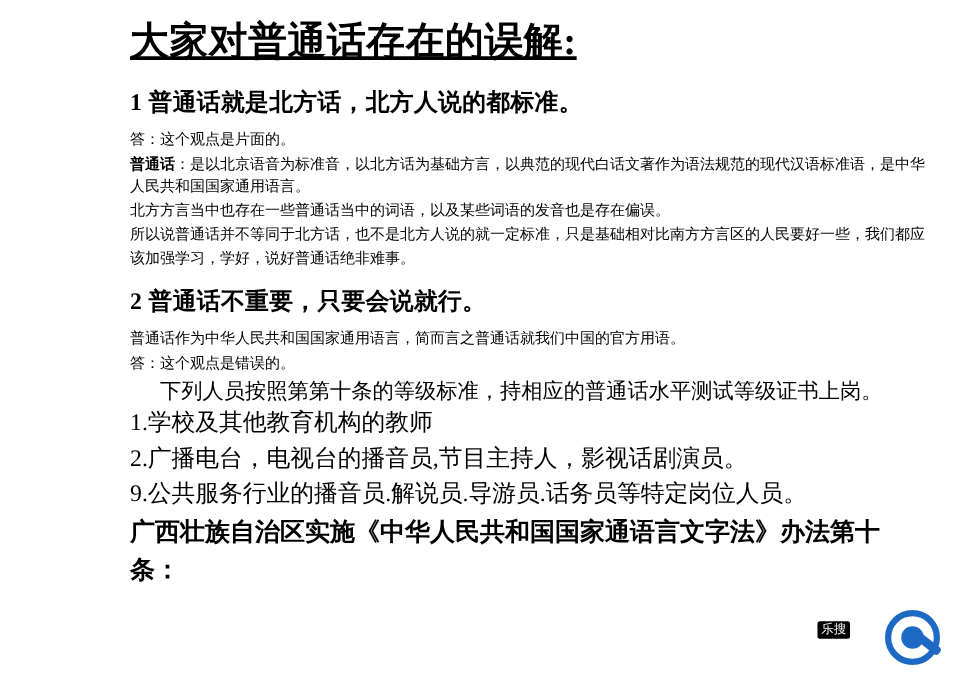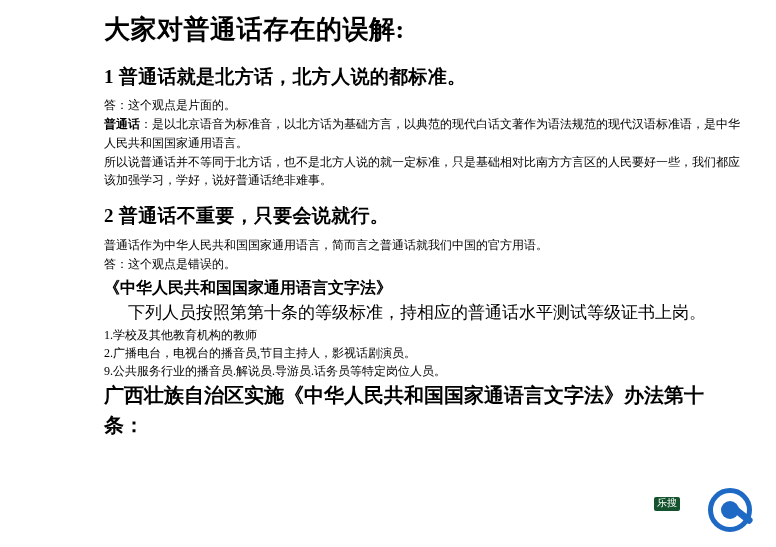--- a/index.html
+++ b/index.html
@@ -16,26 +16,27 @@
     position: relative;
   }
   .page {
     position: relative;
     width: 776px;
     height: 547px;
     box-sizing: border-box;
     padding: 14px 36px 0 104px;
   }
   .doc-title {
-    font-size: 26px;
+    font-size: 31px;
     font-weight: bold;
     line-height: 1.25;
     letter-spacing: 0.5px;
     margin: 0 0 10px 0;
     white-space: nowrap;
+    text-decoration: underline;
   }
   .h-section {
     font-size: 19px;
     font-weight: bold;
     line-height: 1.35;
     margin: 17px 0 7px 0;
     letter-spacing: 0.3px;
   }
   .h-section.second {
     margin-top: 14px;
@@ -61,21 +62,21 @@
     margin: 0;
     padding-left: 14px;
   }
   .law-body {
     font-size: 17px;
     line-height: 1.5;
     margin: 0;
     padding-left: 24px;
   }
   .list-item {
-    font-size: 12px;
+    font-size: 19px;
     line-height: 1.5;
     margin: 0;
   }
   .last-line {
     font-size: 20px;
     font-weight: bold;
     line-height: 1.5;
     margin: 0;
   }
   
@@ -140,53 +141,53 @@
     font-family: "Liberation Sans", "DejaVu Sans", sans-serif;
     font-size: 11px;
     color: #1d69c4;
     line-height: 1.3;
     letter-spacing: 1px;
   }
   .wm-badge {
     position: absolute;
     right: 96px;
     bottom: 36px;
-    background: #14532d;
+    background: #000000;
     color: #ffffff;
-    font-family: Liberation Mono, monospace;
+    font-family: Liberation Sans, sans-serif;
     font-size: 10px;
     padding: 1px 3px;
     border-radius: 2px;
     line-height: 1.2;
     pointer-events: none;
   }
 </style>
 </head>
 <body>
 
 <div class="page">
 
   <h1 class="doc-title">大家对普通话存在的误解:</h1>
 
   <h2 class="h-section">1 普通话就是北方话，北方人说的都标准。</h2>
 
   <p class="para">答：这个观点是片面的。</p>
 
   <p class="para"><span class="bold">普通话</span><span>：是以北京语音为标准音，以北方话为基础方言，以典范的现代白话文著作为语法规范的现代汉语标准语，是中华人民共和国国家通用语言。</span></p>
 
+  <p class="para">北方方言当中也存在一些普通话当中的词语，以及某些词语的发音也是存在偏误。</p>
 
   <p class="para">所以说普通话并不等同于北方话，也不是北方人说的就一定标准，只是基础相对比南方方言区的人民要好一些，我们都应该加强学习，学好，说好普通话绝非难事。</p>
 
   <h2 class="h-section second">2 普通话不重要，只要会说就行。</h2>
 
   <p class="para">普通话作为中华人民共和国国家通用语言，简而言之普通话就我们中国的官方用语。</p>
 
   <p class="para">答：这个观点是错误的。</p>
 
-  <p class="law-title">《中华人民共和国国家通用语言文字法》</p>
 
 
   <p class="law-body">下列人员按照第第十条的等级标准，持相应的普通话水平测试等级证书上岗。</p>
 
   <p class="list-item">1.学校及其他教育机构的教师</p>
   <p class="list-item">2.广播电台，电视台的播音员,节目主持人，影视话剧演员。</p>
   <p class="list-item">9.公共服务行业的播音员.解说员.导游员.话务员等特定岗位人员。</p>
 
   <p class="last-line">广西壮族自治区实施《中华人民共和国国家通语言文字法》办法第十条：</p>
 

